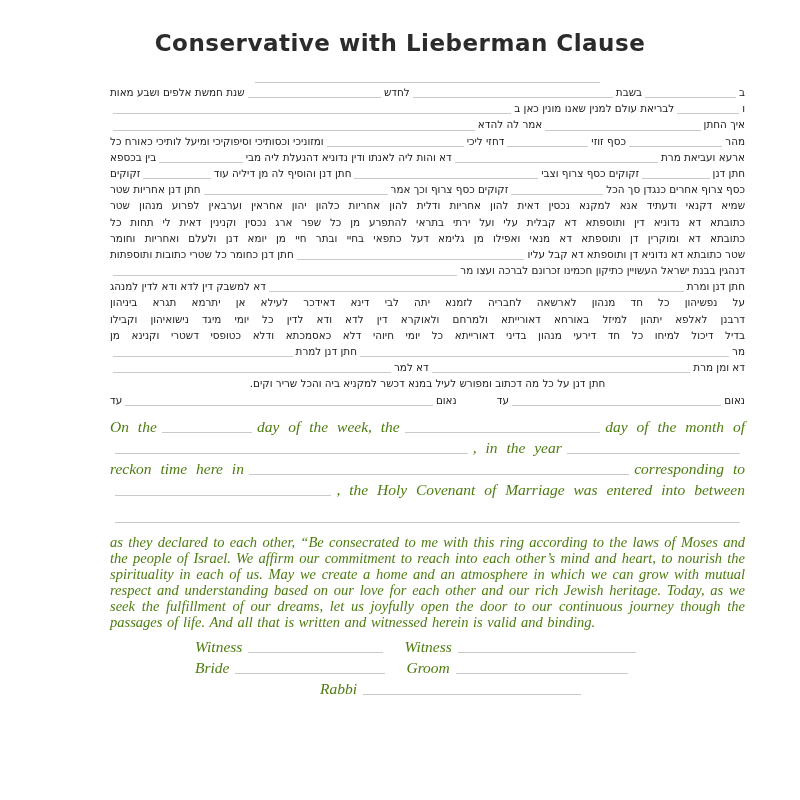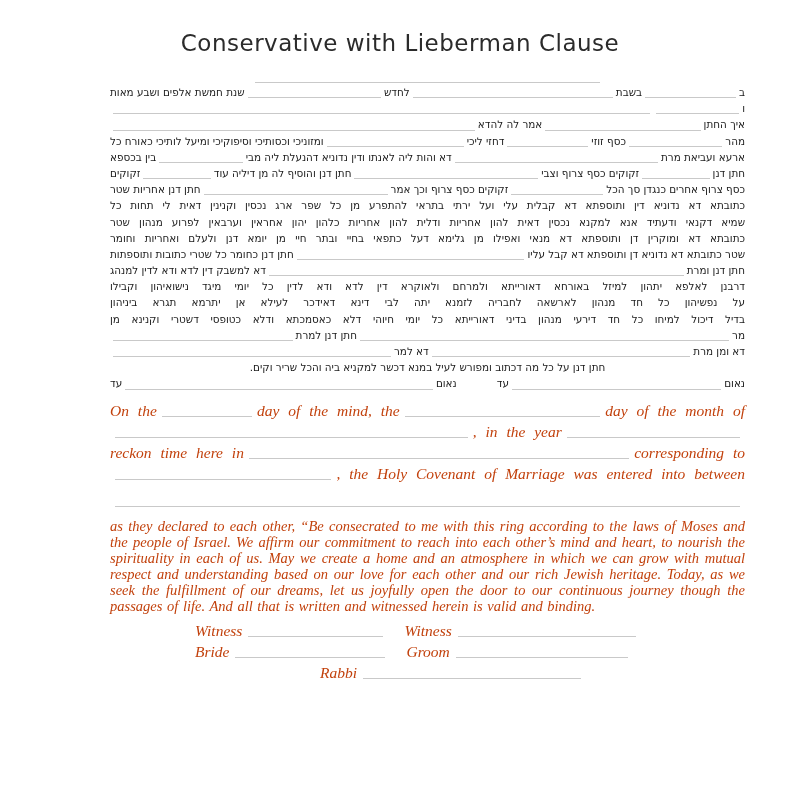--- a/index.html
+++ b/index.html
@@ -1,36 +1,36 @@
 <!DOCTYPE html>
 <html style="--blank: #c9c9c9; --ink: #1a1a1a;"><head>
 <meta charset="utf-8">
 <style>
   :root{ --blank:#c9c9c9; --ink:#1a1a1a; }
   html,body{margin:0;padding:0;background:#fff;}
   .page{width:800px;height:800px;background:#ffffff;overflow:hidden;position:relative;
         font-family:"DejaVu Sans",sans-serif;color:var(--ink);}
-  .title{text-align:center;margin:0;padding-top:30px;font-size:23px;font-weight:400;
+  .title{text-align:center;margin:0;padding-top:30px;font-size:23px;font-weight:700;
          letter-spacing:.5px;color:#2b2b2b;font-family:"DejaVu Sans",sans-serif;}
   .content{width:635px;margin-left:110px;}
 
   
   .heb{direction:rtl;font-size:10.4px;line-height:16.2px;margin-top:13px;}
   .heb .topblank{direction:ltr;height:15px;}
   .heb .topblank .blank{display:inline-block;height:1px;vertical-align:bottom;margin-bottom:2px;}
   .fline{display:flex;align-items:flex-end;}
   .heb .fline{height:16.2px;}
   .seg{white-space:nowrap;}
   .blank{border-bottom:1px solid var(--blank);align-self:flex-end;margin:0 3px 2px 3px;height:1px;}
   .spacer{height:1px;}
   .hfull{height:16.2px;overflow:hidden;text-align:justify;text-align-last:justify;}
   .hcenter{height:16.2px;text-align:center;}
 
   
-  .script{font-family:"Liberation Serif","DejaVu Serif",serif;font-style:italic;color:#c2410c;}
+  .script{font-family:"Liberation Serif","DejaVu Serif",serif;font-style:italic;color:#4d7c0f;}
   .edate{font-size:15.5px;margin-top:7px;word-spacing:5px;}
   .edate .fline{height:21px;}
   .edate .blank{margin:0 5px 3px 5px;}
   .divrow{margin-top:6px !important;}
   .para{font-size:14.5px;line-height:16px;text-align:justify;margin-top:8px;word-spacing:1px;}
   .sigs{font-size:15.5px;margin:5px 0 0 85px;width:470px;text-align:right;}
   .sigs .fline{height:21px;}
   .sigs .blank{margin:0 6px 3px 6px;}
 </style>
 </head>
@@ -47,20 +47,21 @@
           <span class="blank" style="flex: 75 1 0px;"></span>
           <span class="seg">בשבת</span>
           <span class="blank" style="flex: 165 1 0px;"></span>
           <span class="seg">לחדש</span>
           <span class="blank" style="flex: 110 1 0px;"></span>
           <span class="seg">שנת חמשת אלפים ושבע מאות</span>
         </div>
         <div class="fline">
           <span class="seg">ו</span>
           <span class="blank" style="flex: 40 1 0px;"></span>
+          <span class="seg">לבריאת עולם למנין שאנו מונין כאן ב</span>
           <span class="blank" style="flex: 257 1 0px;"></span>
         </div>
         <div class="fline">
           <span class="seg">איך החתן</span>
           <span class="blank" style="flex: 143 1 0px;"></span>
           <span class="seg">אמר לה להדא</span>
           <span class="blank" style="flex: 333 1 0px;"></span>
         </div>
         <div class="fline">
           <span class="seg">מהר</span>
@@ -87,35 +88,39 @@
           <span class="blank" style="flex: 55 1 0px;"></span>
           <span class="seg">זקוקים</span>
         </div>
         <div class="fline">
           <span class="seg">כסף צרוף אחרים כנגדן סך הכל</span>
           <span class="blank" style="flex: 60 1 0px;"></span>
           <span class="seg">זקוקים כסף צרוף וכך אמר</span>
           <span class="blank" style="flex: 120 1 0px;"></span>
           <span class="seg">חתן דנן אחריות שטר</span>
         </div>
+        <div class="hfull">שמיא דקנאי ודעתיד אנא למקנא נכסין דאית להון אחריות ודלית להון אחריות כלהון יהון אחראין וערבאין לפרוע מנהון שטר</div>
         <div class="hfull">כתובתא דא נדוניא דין ותוספתא דא קבלית עלי ועל ירתי בתראי להתפרע מן כל שפר ארג נכסין וקנינין דאית לי תחות כל</div>
-        <div class="hfull">שמיא דקנאי ודעתיד אנא למקנא נכסין דאית להון אחריות ודלית להון אחריות כלהון יהון אחראין וערבאין לפרוע מנהון שטר</div>
         <div class="hfull">כתובתא דא ומוקרין דן ותוספתא דא מנאי ואפילו מן גלימא דעל כתפאי בחיי ובתר חיי מן יומא דנן ולעלם ואחריות וחומר</div>
         <div class="fline">
           <span class="seg">שטר כתובתא דא נדוניא דן ותוספתא דא קבל עליו</span>
           <span class="blank" style="flex: 165 1 0px;"></span>
           <span class="seg">חתן דנן כחומר כל שטרי כתובות ותוספתות</span>
         </div>
         <div class="fline">
+          <span class="seg">דנהגין בבנת ישראל העשויין כתיקון חכמינו זכרונם לברכה ועצו מר</span>
+          <span class="blank" style="flex: 195 1 0px;"></span>
+        </div>
+        <div class="fline">
           <span class="seg">חתן דנן ומרת</span>
           <span class="blank" style="flex: 385 1 0px;"></span>
           <span class="seg">דא למשבק דין לדא ודא לדין למנהג</span>
         </div>
+        <div class="hfull">על נפשיהון כל חד מנהון לארשאה לחבריה לזמנא יתה לבי דינא דאידכר לעילא אן יתרמא תגרא ביניהון</div>
         <div class="hfull">דרבנן לאלפא יתהון למיזל באורחא דאורייתא ולמרחם ולאוקרא דין לדא ודא לדין כל יומי מיגד נישואיהון וקבילו</div>
-        <div class="hfull">על נפשיהון כל חד מנהון לארשאה לחבריה לזמנא יתה לבי דינא דאידכר לעילא אן יתרמא תגרא ביניהון</div>
         <div class="hfull">בדיל דיכול למיחו כל חד דירעי מנהון בדיני דאורייתא כל יומי חיוהי דלא כאסמכתא ודלא כטופסי דשטרי וקנינא מן</div>
         <div class="fline">
           <span class="seg">מר</span>
           <span class="blank" style="flex: 370 1 0px;"></span>
           <span class="seg">חתן דנן למרת</span>
           <span class="blank" style="flex: 180 1 0px;"></span>
         </div>
         <div class="fline">
           <span class="seg">דא ומן מרת</span>
           <span class="blank" style="flex: 200 1 0px;"></span>
@@ -131,21 +136,21 @@
           <span class="seg">נאום</span>
           <span class="blank" style="flex: 250 1 0px;"></span>
           <span class="seg">עד</span>
         </div>
       </div>
 
     <div class="script edate" id="date-block">
         <div class="fline">
           <span class="seg">On the</span>
           <span class="blank" style="flex: 60 1 0px;"></span>
-          <span class="seg">day of the mind, the</span>
+          <span class="seg">day of the week, the</span>
           <span class="blank" style="flex: 130 1 0px;"></span>
           <span class="seg">day of the month of</span>
         </div>
         <div class="fline">
           <span class="blank" style="flex: 112 1 0px;"></span>
           <span class="seg">, in the year</span>
           <span class="blank" style="flex: 55 1 0px;"></span>
         </div>
         <div class="fline">
           <span class="seg">reckon time here in</span>

